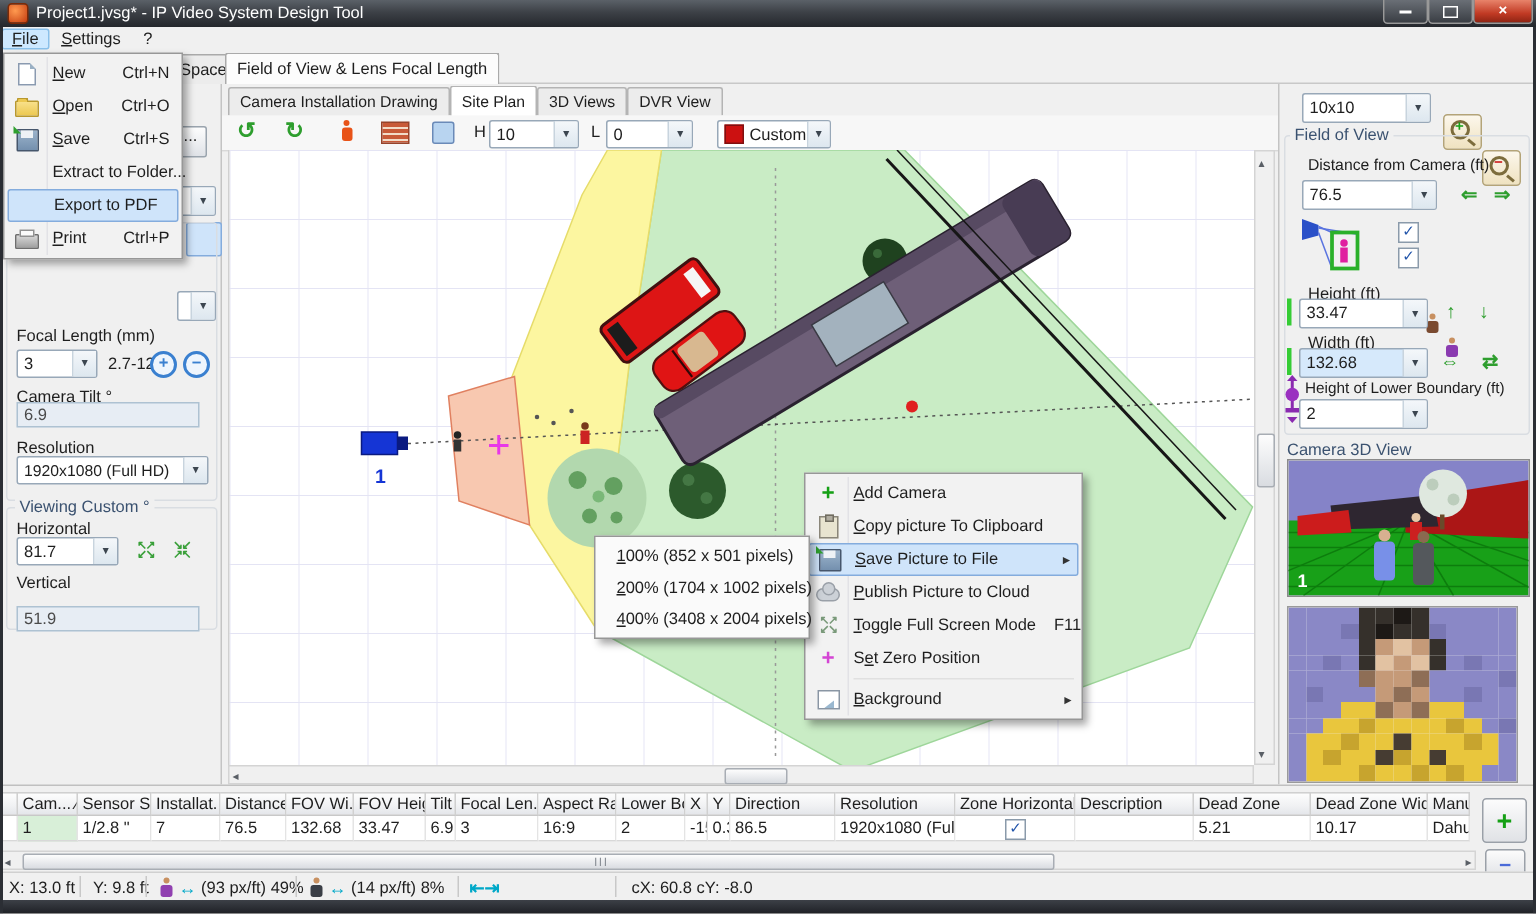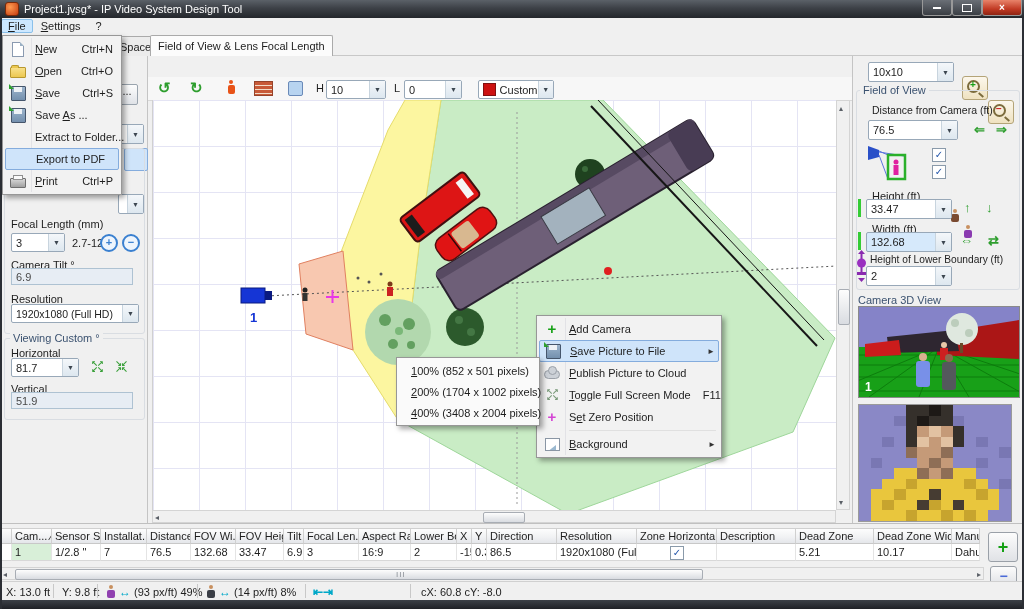--- a/index.html
+++ b/index.html
@@ -178,26 +178,40 @@
     <div class="grp abs" style="left:4px;top:282px;width:139px;height:80px;"></div>
     <div class="grp-label abs" style="left:10px;top:276px;">Viewing Custom °</div>
     <div class="lbl abs" style="left:11px;top:291px;">Horizontal</div>
     <div class="combo abs" style="left:11px;top:302px;width:68px;height:19px;">
         <span>81.7</span>
         <span class="arr">▼</span>
       </div>
     <div class="quad abs" style="left:90px;top:305px;">↖↗<br>↙↘</div>
     <div class="quad abs" style="left:114px;top:305px;">↘↙<br>↗↖</div>
     <div class="lbl abs" style="left:11px;top:327px;">Vertical</div>
-    <div class="ro abs" style="left:11px;top:336px;width:122px;height:17px;">
+    <div class="ro abs" style="left:11px;top:348px;width:122px;height:17px;">
         <span>51.9</span>
       </div>
   </div>
 
   
+  <div class="abs" style="left:152px;top:57px;display:flex;align-items:flex-end;">
+    <div class="vtab">
+        <span>Camera Installation Drawing</span>
+      </div>
+    <div class="vtab active">
+        <span>Site Plan</span>
+      </div>
+    <div class="vtab">
+        <span>3D Views</span>
+      </div>
+    <div class="vtab">
+        <span>DVR View</span>
+      </div>
+  </div>
   <div class="abs" style="left:148px;top:77px;width:704px;height:23px;background:#f7f7f7;border-bottom:1px solid #d8d8d8;"></div>
   <div class="abs tb-rotate" style="left:158px;top:80px;">↺</div>
   <div class="abs tb-rotate" style="left:190px;top:80px;">↻</div>
   <div class="abs tb-person" style="left:226px;top:80px;"></div>
   <div class="abs tb-brick" style="left:254px;top:81px;"></div>
   <div class="abs tb-square" style="left:288px;top:81px;"></div>
   <div class="abs lbl" style="left:316px;top:82px;">H</div>
   <div class="combo abs" style="left:326px;top:80px;width:60px;height:19px;">
       <span>10</span>
       <span class="arr">▼</span>
@@ -668,20 +682,26 @@
 
   
   <div class="menu abs" style="left:536px;top:315px;width:186px;z-index:40;">
     <div class="gutline"></div>
     <div class="mitem">
       <span class="gut">
           <span class="icon-plus">+</span>
         </span>
       <span class="mlabel"><u>A</u>dd Camera</span>
     </div>
+    <div class="mitem">
+      <span class="gut">
+          <span class="icon-clipboard"></span>
+        </span>
+      <span class="mlabel"><u>C</u>opy picture To Clipboard</span>
+    </div>
     <div class="mitem hl">
       <span class="gut">
           <span class="icon-save"></span>
         </span>
       <span class="mlabel"><u>S</u>ave Picture to File</span>
       <span class="subarr">►</span>
     </div>
     <div class="mitem">
       <span class="gut">
           <span class="icon-cloud"></span>
@@ -741,26 +761,20 @@
         <span class="sc">Ctrl+O</span>
     </div>
     <div class="mitem">
       <span class="gut">
           <span class="icon-save"></span>
         </span>
       <span class="mlabel"><u>S</u>ave</span>
         <span class="sc">Ctrl+S</span>
     </div>
     <div class="mitem">
-      <span class="gut">
-          <span class="icon-save"></span>
-        </span>
-      <span class="mlabel">Save <u>A</u>s ...</span>
-    </div>
-    <div class="mitem">
       <span class="gut"></span>
         <span class="mlabel">Extract to Folder...</span>
     </div>
     <div class="mitem hl">
       <span class="gut"></span>
         <span class="mlabel">Export to PDF</span>
     </div>
     <div class="mitem">
       <span class="gut">
           <span class="icon-printer"></span>

